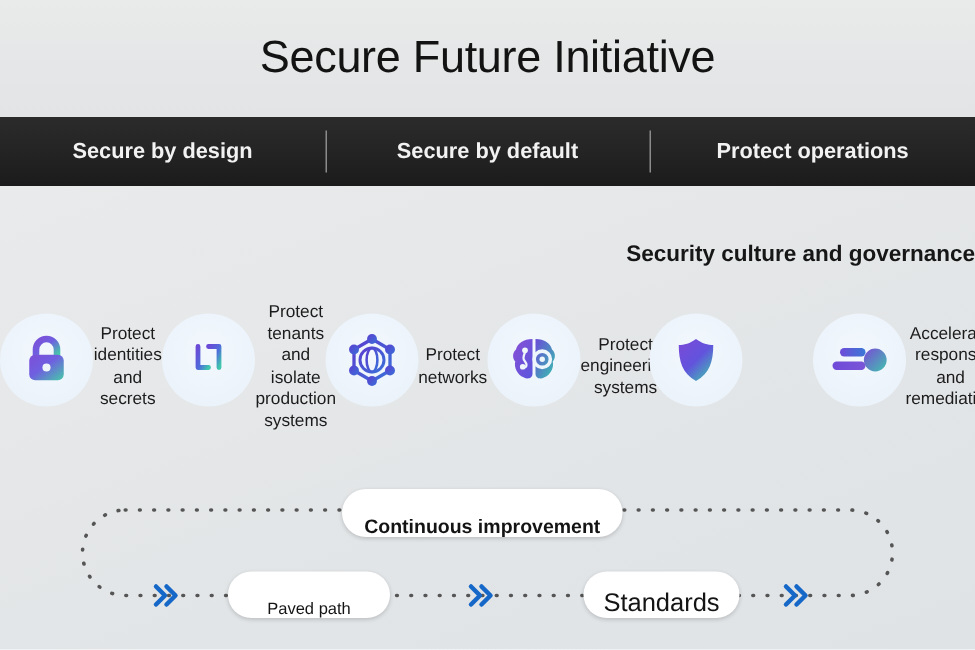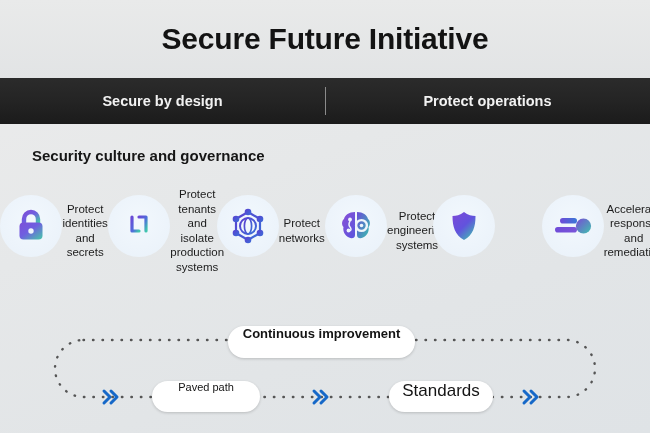--- a/index.html
+++ b/index.html
@@ -19,21 +19,21 @@
   
   .title-band {
     height: 78px;
     display: flex;
     align-items: center;
     justify-content: center;
     background: linear-gradient(180deg, #e9eaea 0%, #e2e4e5 100%);
   }
   .page-title {
     font-size: 30px;
-    font-weight: 700;
+    font-weight: 400;
     color: #131313;
     letter-spacing: -0.2px;
   }
 
   
   .pillar-bar {
     height: 46px;
     background: linear-gradient(180deg, #2b2b2b 0%, #242424 50%, #1b1b1b 100%);
     display: flex;
     align-items: stretch;
@@ -56,25 +56,25 @@
     position: absolute;
     left: 0;
     top: 9px;
     bottom: 9px;
     width: 1px;
     background: #8b8b8b;
   }
 
   
   .gov-heading {
-    text-align: left;
+    text-align: right;
     font-size: 15px;
     font-weight: 700;
     color: #161616;
-    margin-top: 23px;
+    margin-top: 37px;
     padding-left: 32px;
   }
 
   
   .icon-row {
     display: flex;
     margin-top: 14px;
     padding: 0;
   }
   .icon-col {
@@ -114,21 +114,21 @@
   .loop-svg {
     position: absolute;
     inset: 0;
   }
 
   .pill {
     position: absolute;
     background: #ffffff;
     border-radius: 999px;
     display: flex;
-    align-items: flex-start;
+    align-items: flex-end;
     justify-content: center;
     box-shadow: 0 1px 3px rgba(0,0,0,0.18);
     color: #141414;
   }
   .pill-ci {
     left: 228px;
     top: 8px;
     width: 187px;
     height: 32px;
     font-size: 13px;
@@ -164,20 +164,23 @@
 </head>
 <body>
 
 <div class="title-band">
   <div class="page-title">Secure Future Initiative</div>
 </div>
 
 <div class="pillar-bar">
   <div class="pillar">
     <span class="pillar-label">Secure by design</span>
+  </div>
+  <div class="pillar">
+    <span class="pillar-label">Secure by default</span>
   </div>
   <div class="pillar">
     <span class="pillar-label">Protect operations</span>
   </div>
 </div>
 
 <div class="gov-heading">Security culture and governance</div>
 
 <div class="icon-row">
 

